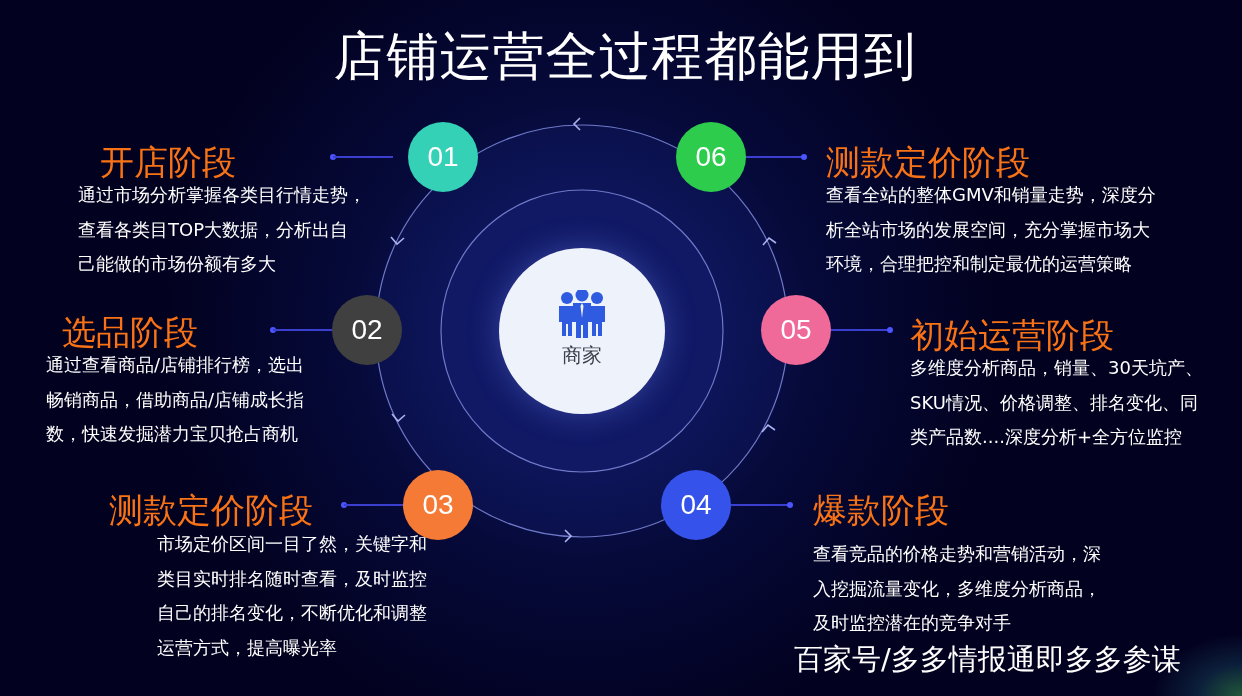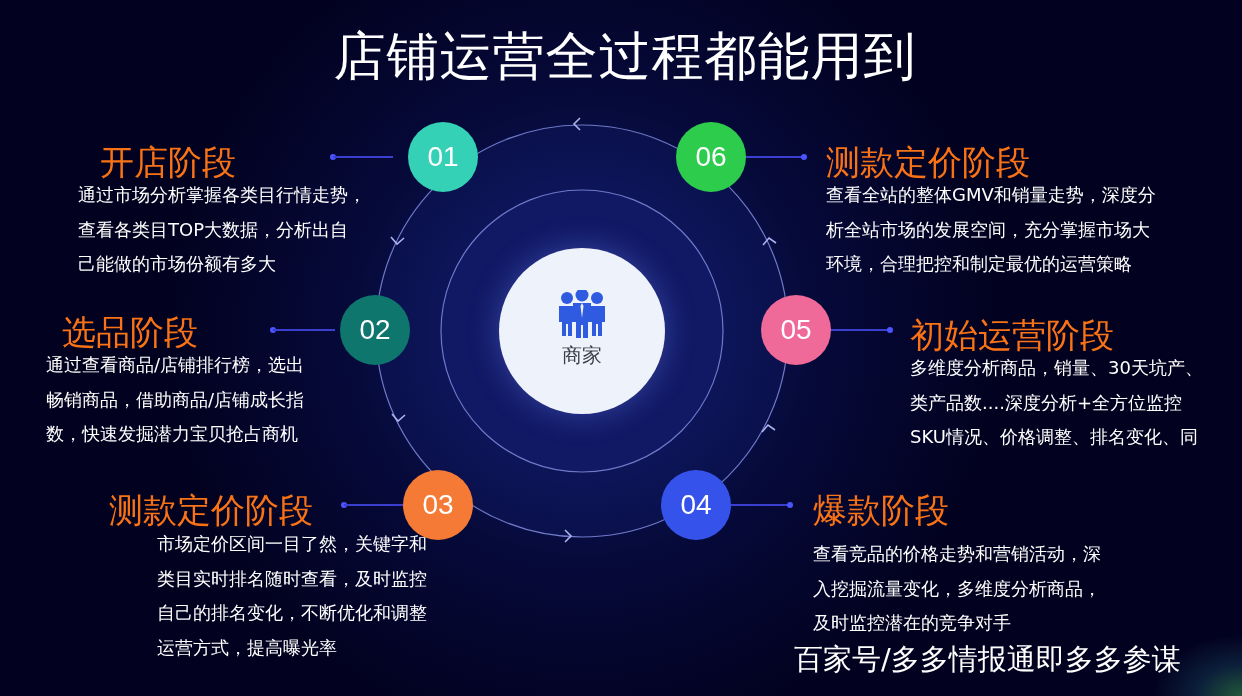--- a/index.html
+++ b/index.html
@@ -92,21 +92,21 @@
 <div class="node" style="left:408px;top:122px;background:#34d1b6;">01</div>
 <div class="stage-title" style="left:100px;top:140px;">开店阶段</div>
 <div class="stage-desc" style="left:78px;top:178px;">
   <div>通过市场分析掌握各类目行情走势，</div>
   <div>查看各类目TOP大数据，分析出自</div>
   <div>己能做的市场份额有多大</div>
 </div>
 
 <div class="dot" style="left:270px;top:327px;"></div>
 <div class="connector" style="left:273px;top:329px;width:62px;"></div>
-<div class="node" style="left:340px;top:295px;background:#0f766e;">02</div>
+<div class="node" style="left:332px;top:295px;background:#404040;">02</div>
 <div class="stage-title" style="left:62px;top:310px;">选品阶段</div>
 <div class="stage-desc" style="left:46px;top:348px;">
   <div>通过查看商品/店铺排行榜，选出</div>
   <div>畅销商品，借助商品/店铺成长指</div>
   <div>数，快速发掘潜力宝贝抢占商机</div>
 </div>
 
 <div class="dot" style="left:341px;top:502px;"></div>
 <div class="connector" style="left:344px;top:504px;width:62px;"></div>
 <div class="node" style="left:403px;top:470px;background:#f47a35;">03</div>
@@ -127,22 +127,22 @@
   <div>入挖掘流量变化，多维度分析商品，</div>
   <div>及时监控潜在的竞争对手</div>
 </div>
 
 <div class="connector" style="left:828px;top:329px;width:62px;"></div>
 <div class="dot" style="left:887px;top:327px;"></div>
 <div class="node" style="left:761px;top:295px;background:#ef6a98;">05</div>
 <div class="stage-title" style="left:910px;top:313px;">初始运营阶段</div>
 <div class="stage-desc" style="left:910px;top:351px;">
   <div>多维度分析商品，销量、30天坑产、</div>
+  <div>SKU情况、价格调整、排名变化、同</div>
   <div>类产品数....深度分析+全方位监控</div>
-  <div>SKU情况、价格调整、排名变化、同</div>
 </div>
 
 <div class="connector" style="left:744px;top:156px;width:60px;"></div>
 <div class="dot" style="left:801px;top:154px;"></div>
 <div class="node" style="left:676px;top:122px;background:#2ecc4d;">06</div>
 <div class="stage-title" style="left:826px;top:140px;">测款定价阶段</div>
 <div class="stage-desc" style="left:826px;top:178px;">
   <div>查看全站的整体GMV和销量走势，深度分</div>
   <div>析全站市场的发展空间，充分掌握市场大</div>
   <div>环境，合理把控和制定最优的运营策略</div>

